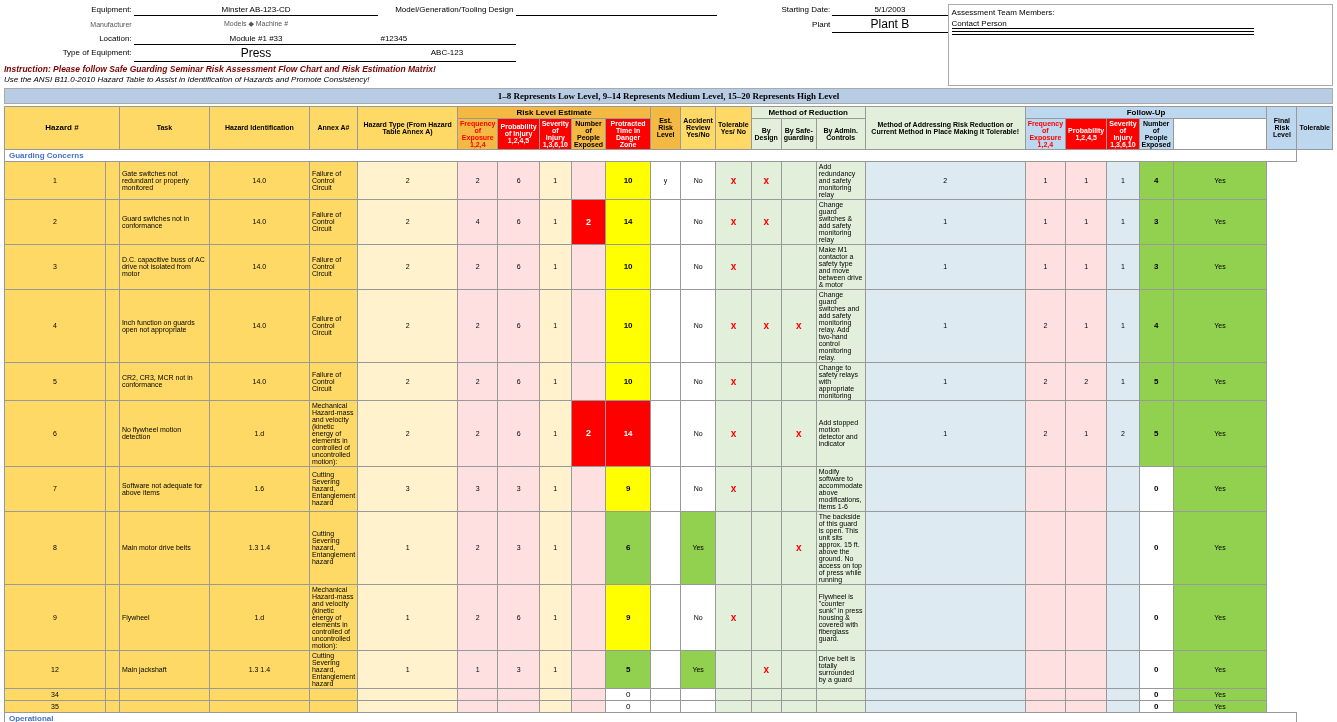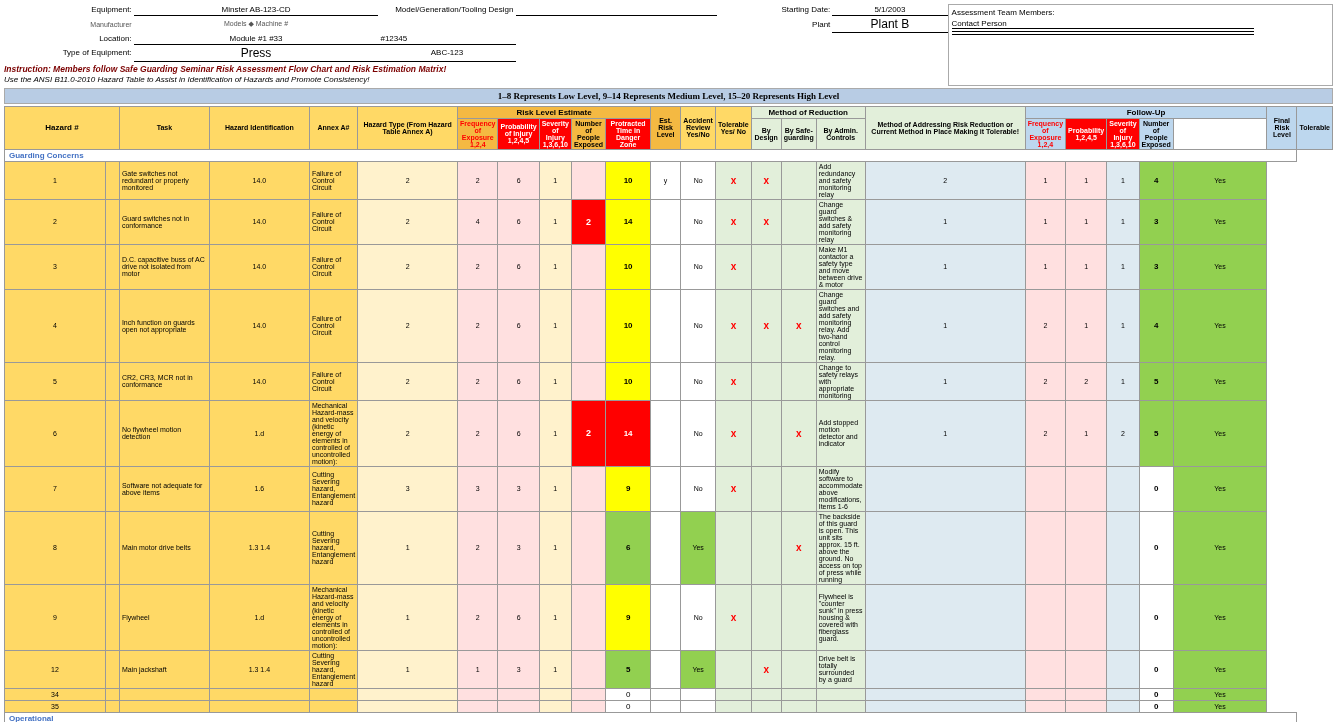--- a/index.html
+++ b/index.html
@@ -54,21 +54,21 @@
         <tr>
           <td style="border:none; text-align:right; font-size:8px;">Type of Equipment:</td>
           <td style="border:none; border-bottom:1px solid #000; font-size:12px;">Press</td>
           <td style="border:none; border-bottom:1px solid #000; font-size:8px; text-align:center;">ABC-123</td>
           <td style="border:none;"></td>
           <td style="border:none;"></td>
           <td style="border:none;"></td>
         </tr>
       </tbody>
         </table>
-      <div style="font-size:8.5px; font-weight:bold; color:#7B0000; font-style:italic; margin:2px 0 1px 0;">Instruction: Members follow Safe Guarding Seminar Risk Assessment Flow Chart and Risk Estimation Matrix!</div>
+      <div style="font-size:8.5px; font-weight:bold; color:#7B0000; font-style:italic; margin:2px 0 1px 0;">Instruction: Please follow Safe Guarding Seminar Risk Assessment Flow Chart and Risk Estimation Matrix!</div>
       <div style="font-size:8px; font-style:italic; margin-bottom:2px;">Use the ANSI B11.0-2010 Hazard Table to Assist in Identification of Hazards and Promote Consistency!</div>
     </div>
     <div style="flex:1; border:1px solid #aaa; padding:3px; font-size:8px;">
       <div style="font-weight:normal; font-size:8px; margin-bottom:2px;">Assessment Team Members:</div>
       <div style="border-bottom:1px solid #000; width:80%; margin-bottom:2px;">Contact Person</div>
       <div style="border-bottom:1px solid #000; width:80%; margin-bottom:2px;"></div>
       <div style="border-bottom:1px solid #000; width:80%;"></div>
     </div>
   </div>
 

